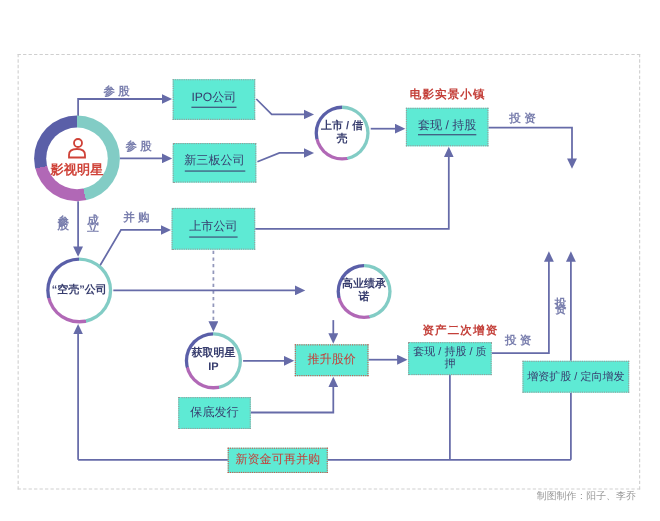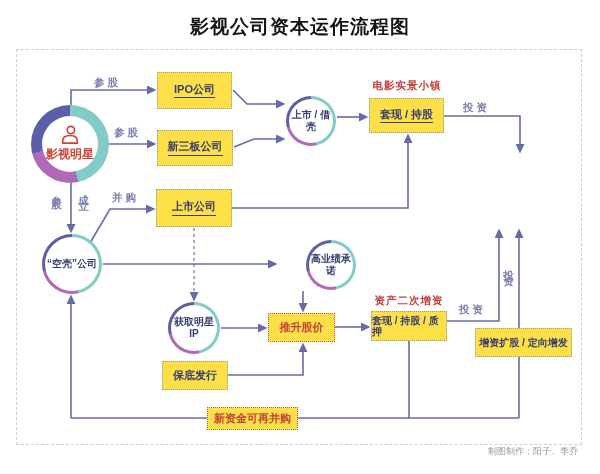--- a/index.html
+++ b/index.html
@@ -5,22 +5,22 @@
   * { margin:0; padding:0; box-sizing:border-box; }
   html,body { width:600px; height:474px; background:#fff; font-family:"Liberation Sans","DejaVu Sans",sans-serif; }
   #canvas { position:relative; width:600px; height:474px; background:#fff; overflow:hidden; }
   .title { position:absolute; left:0; top:14px; width:600px; text-align:center;
            font-size:19px; font-weight:900; color:#141414; letter-spacing:1px; }
   .frame { position:absolute; left:16px; top:49px; width:566px; height:396px;
            border:1px dashed #cfcfcf; }
   svg.wires { position:absolute; left:0; top:0; z-index:1; }
   .node, .lbl { position:absolute; z-index:2; }
   
-  .box { background:#fde047; border:1px dotted #9a9a9a; display:flex; align-items:center; justify-content:center;
-         font-weight:bold; color:#373d6e; font-size:11px; text-align:left; line-height:1.1; }
+  .box { background:#5eead4; border:1px dotted #9a9a9a; display:flex; align-items:center; justify-content:center;
+         font-weight:normal; color:#373d6e; font-size:11px; text-align:center; line-height:1.1; }
   .box.red { border-color:#d05248; color:#c4403a; }
   .box .u { border-bottom:1px solid #3c4270; padding-bottom:2px; }
   
   .circle { border-radius:50%;
             background:conic-gradient(#82ccc5 0deg 168deg, #b168b6 168deg 256deg, #5a5fa8 256deg 360deg); }
   .circle .inner { position:absolute; background:#fff; border-radius:50%;
                    display:flex; flex-direction:column; align-items:center; justify-content:center;
                    text-align:center; font-weight:bold; color:#373d6e; }
   .thin .inner { inset:3px; font-size:10px; line-height:12px; }
   
@@ -32,21 +32,20 @@
   .lbl.vert { writing-mode:vertical-rl; letter-spacing:5px; }
   .lbl.red { color:#c4403a; letter-spacing:1px; text-align:center; }
   .credit { position:absolute; left:462px; top:445px; width:116px; text-align:right;
             font-size:9px; color:#9a9a9a; z-index:2; }
 </style>
 </head>
 <body>
 
 <div id="canvas">
 
-  <div class="title">影视公司资本运作流程图</div>
   <div class="frame"></div>
 
   <svg class="wires" width="600" height="474" viewBox="0 0 600 474">
     <defs>
       <marker id="arr" markerUnits="userSpaceOnUse" markerWidth="10" markerHeight="9" refX="1" refY="4.5" orient="auto">
         <path d="M0,0 L9.5,4.5 L0,9 Z" fill="#666ba8"></path>
       </marker>
     </defs>
     <g fill="none" stroke="#666ba8" stroke-width="1.6">
       <path d="M71,107 V90 H148" marker-end="url(#arr)"></path>
@@ -141,17 +140,17 @@
   <div class="lbl" style="left:94px; top:76px;">参股</div>
   <div class="lbl" style="left:114px; top:126px;">参股</div>
   <div class="lbl vert" style="left:50px; top:186px;">参股</div>
   <div class="lbl vert" style="left:77px; top:186px;">成立</div>
   <div class="lbl" style="left:112px; top:191px;">并购</div>
   <div class="lbl" style="left:463px; top:101px;">投资</div>
   <div class="lbl" style="left:459px; top:303px;">投资</div>
   <div class="lbl vert" style="left:502px; top:262px;">投资</div>
 
   <div class="lbl red" style="left:363px; top:79px; width:88px;">电影实景小镇</div>
-  <div class="lbl red" style="left:365px; top:294px; width:88px;">资产二次增资</div>
+  <div class="lbl red" style="left:365px; top:294px; width:88px;text-align:right;">资产二次增资</div>
 
   <div class="credit">制图制作：阳子、李乔</div>
 
 </div>
 
 </body></html>

